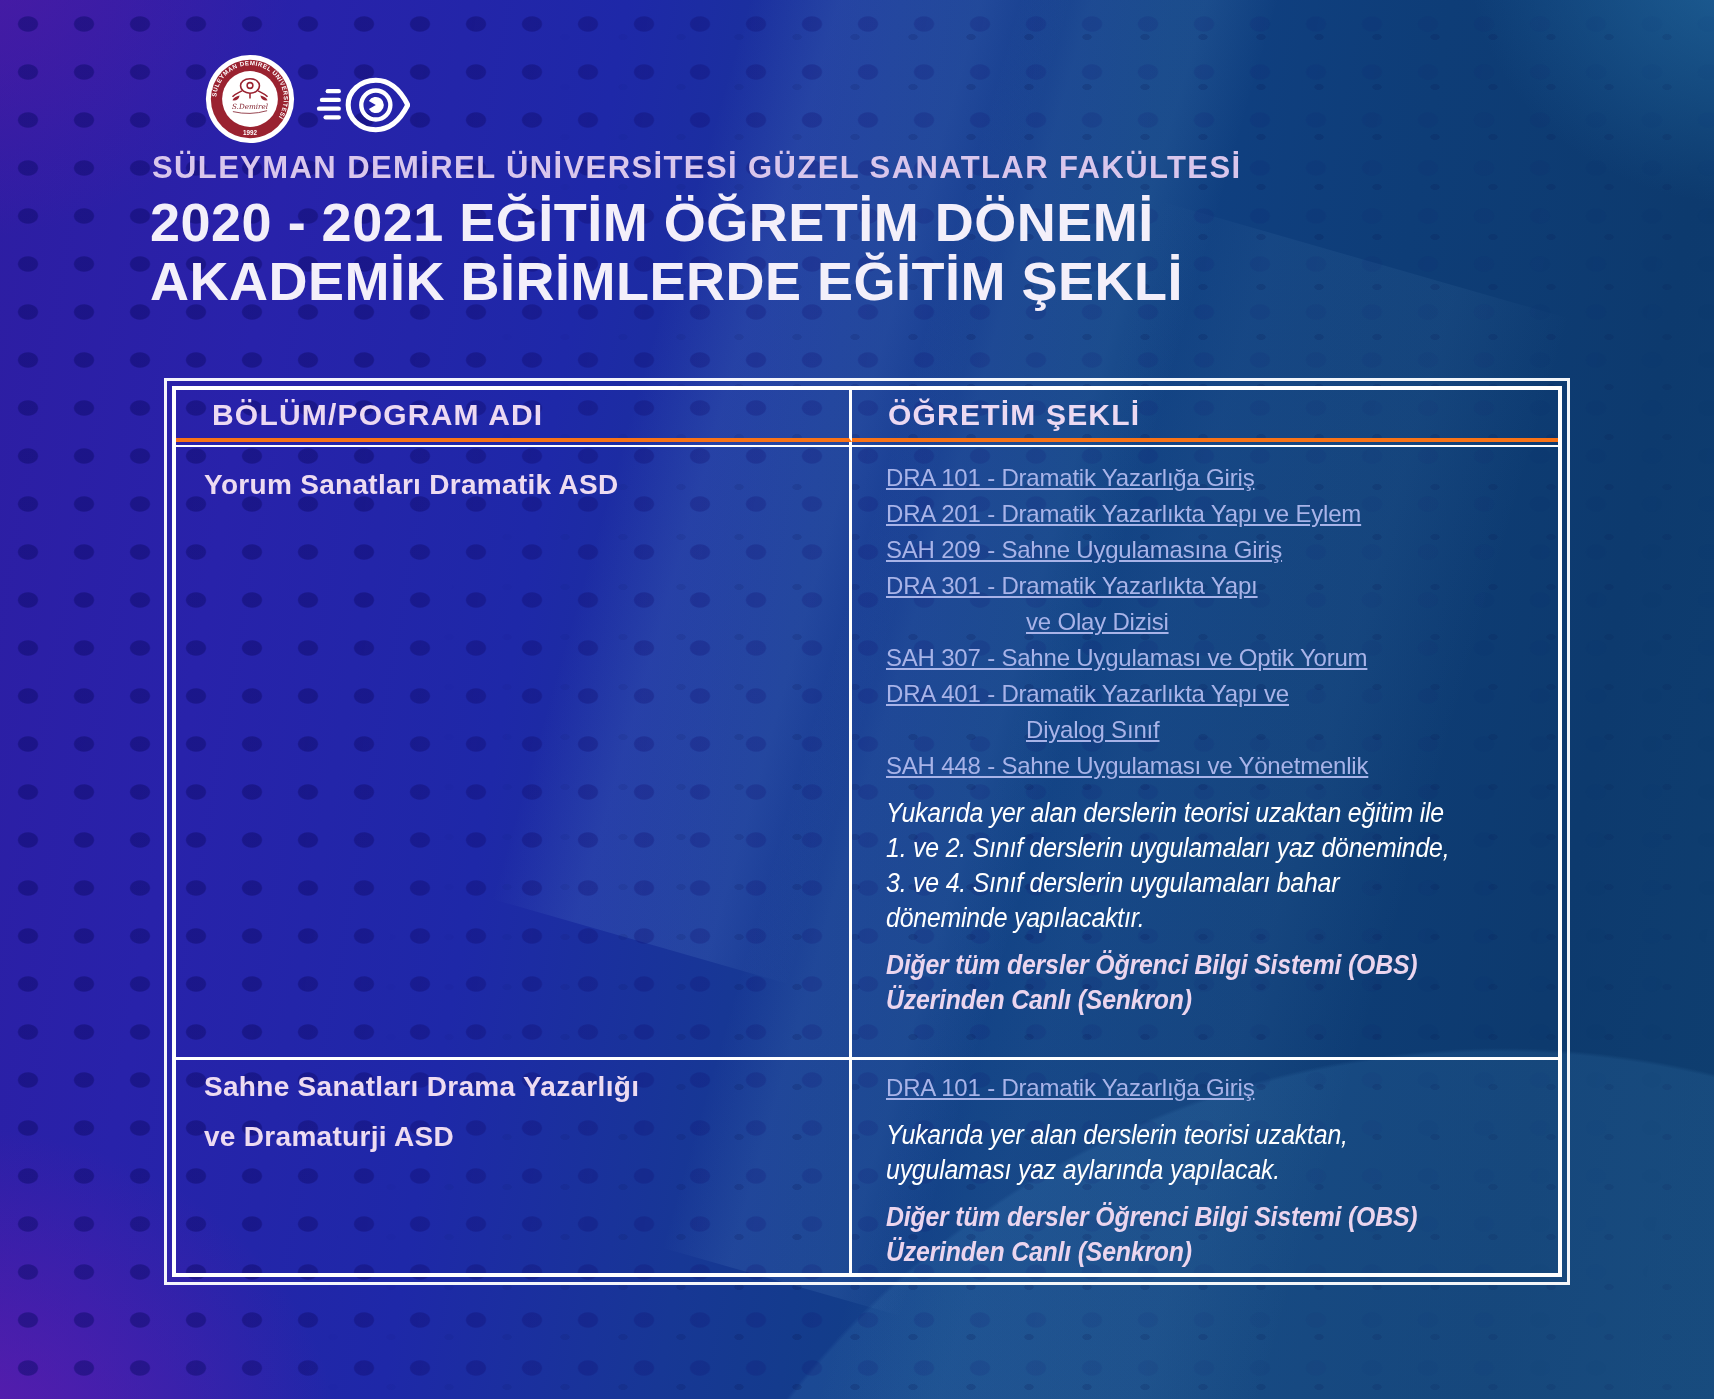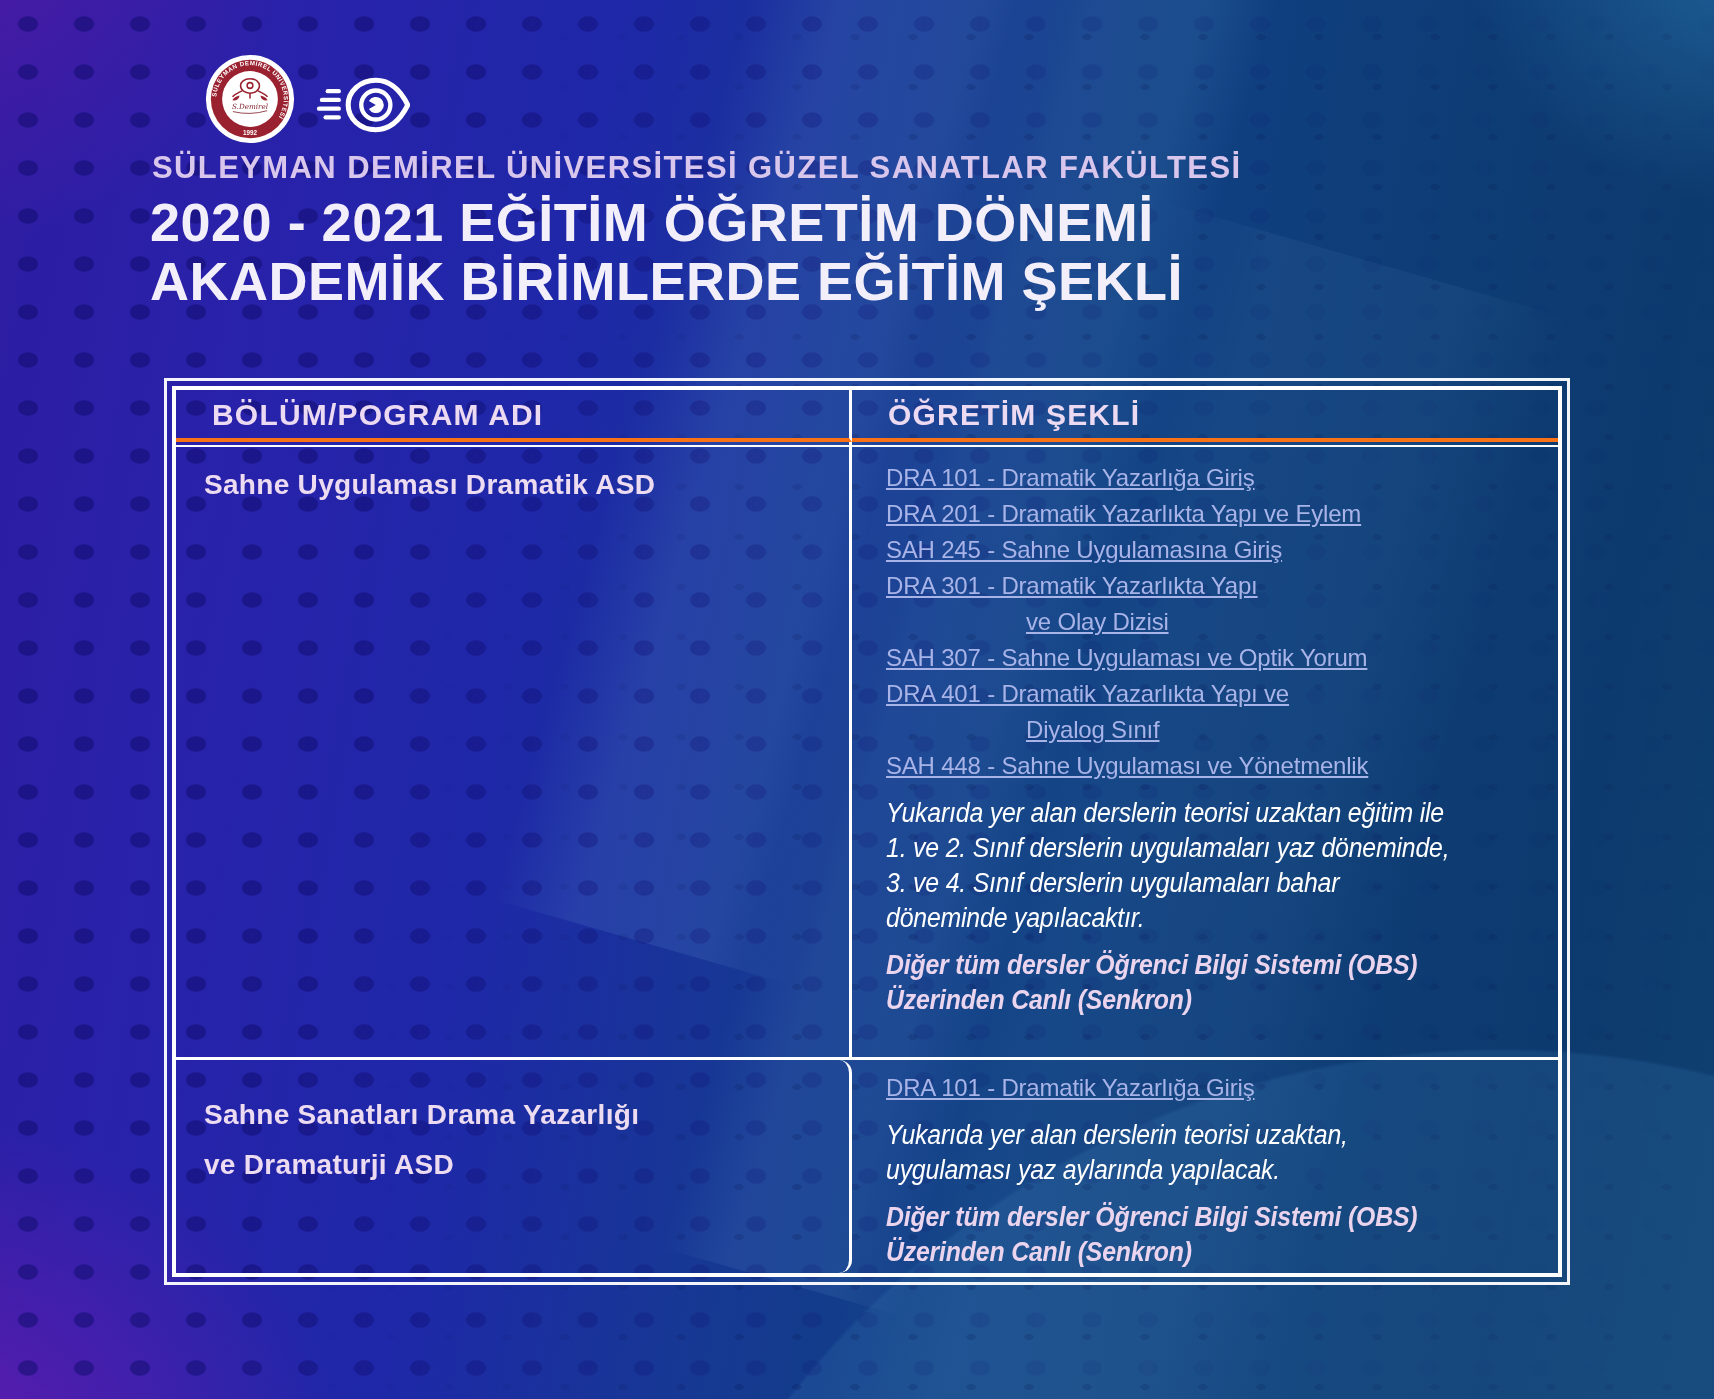--- a/index.html
+++ b/index.html
@@ -61,21 +61,21 @@
     box-sizing:border-box; padding:8px 0 0 36px;
     font-size:30px; font-weight:bold; letter-spacing:1.2px; color:#ecd9f2;
     border-bottom:4px solid #f97316; white-space:nowrap; overflow:hidden;
   }
   .thl{border-right:3px solid #fff;}
   .dbl{position:absolute; left:0; right:0; top:55px; height:2px; background:#fff;}
   .td{box-sizing:border-box; overflow:hidden;}
   .tdl{border-right:3px solid #fff; padding:18px 20px 0 28px;}
   .tdr{padding:18px 24px 0 34px;}
   .r1{border-bottom:3px solid #fff;}
-  .r2.tdl{padding-top:30px;border-radius:13px;}
+  .r2.tdl{padding-top:2px;}
   .r2.tdr{padding-top:10px;}
   .prog{
     font-size:28px; font-weight:bold; letter-spacing:0.3px; color:#eddbf1;
     line-height:50px; white-space:nowrap;
   }
   .course{
     font-size:24px; color:#a8b3e8; line-height:36px; letter-spacing:-0.2px;
     white-space:nowrap;
     text-decoration:underline;
   }
@@ -140,26 +140,26 @@
     <div>2020 - 2021 EĞİTİM ÖĞRETİM DÖNEMİ</div>
     <div>AKADEMİK BİRİMLERDE EĞİTİM ŞEKLİ</div>
   </div>
 
   <section class="tbl">
     <div class="th thl">BÖLÜM/POGRAM ADI</div>
     <div class="th thr">ÖĞRETİM ŞEKLİ</div>
     <div class="dbl"></div>
 
     <div class="td tdl r1">
-      <div class="prog">Sahne Uygulaması Dramatik ASD</div>
+      <div class="prog">Yorum Sanatları Dramatik ASD</div>
     </div>
     <div class="td tdr r1">
       <div class="course">DRA 101 - Dramatik Yazarlığa Giriş</div>
       <div class="course">DRA 201 - Dramatik Yazarlıkta Yapı ve Eylem</div>
-      <div class="course">SAH 245 - Sahne Uygulamasına Giriş</div>
+      <div class="course">SAH 209 - Sahne Uygulamasına Giriş</div>
       <div class="course">DRA 301 - Dramatik Yazarlıkta Yapı</div>
       <div class="course cont">ve Olay Dizisi</div>
       <div class="course">SAH 307 - Sahne Uygulaması ve Optik Yorum</div>
       <div class="course">DRA 401 - Dramatik Yazarlıkta Yapı ve</div>
       <div class="course cont">Diyalog Sınıf</div>
       <div class="course">SAH 448 - Sahne Uygulaması ve Yönetmenlik</div>
       <div class="note nw">
         <div class="nl">Yukarıda yer alan derslerin teorisi uzaktan eğitim ile</div>
         <div class="nl">1. ve 2. Sınıf derslerin uygulamaları yaz döneminde,</div>
         <div class="nl">3. ve 4. Sınıf derslerin uygulamaları bahar</div>

